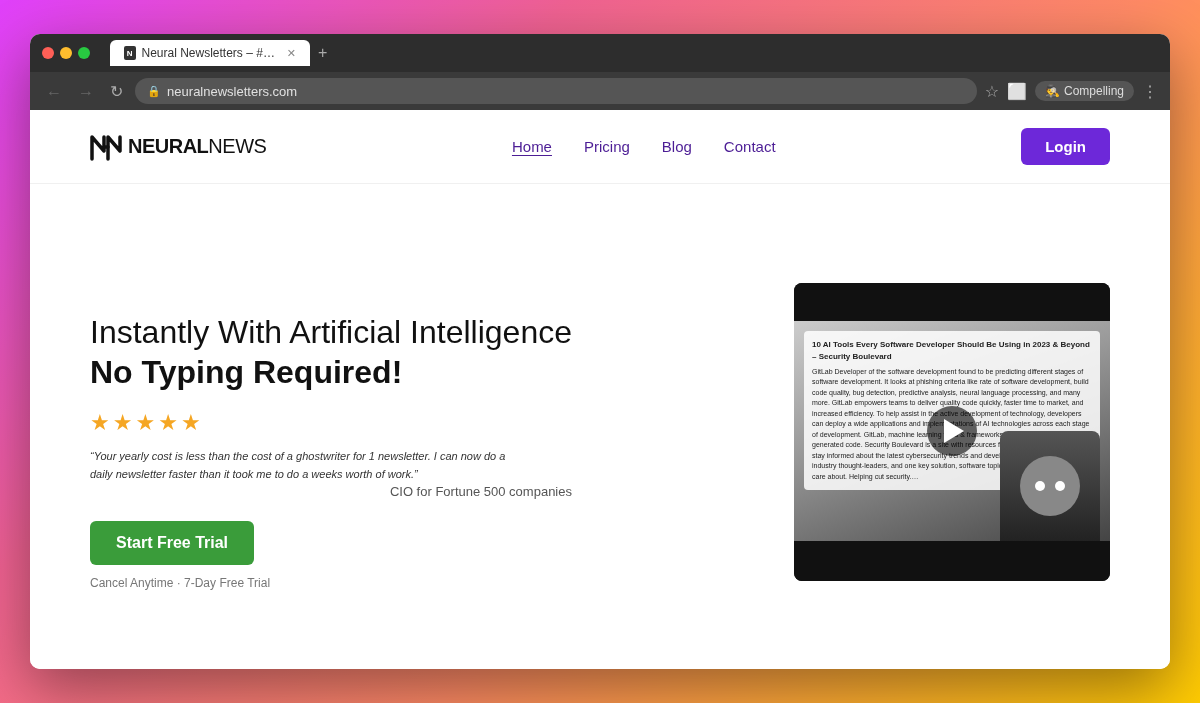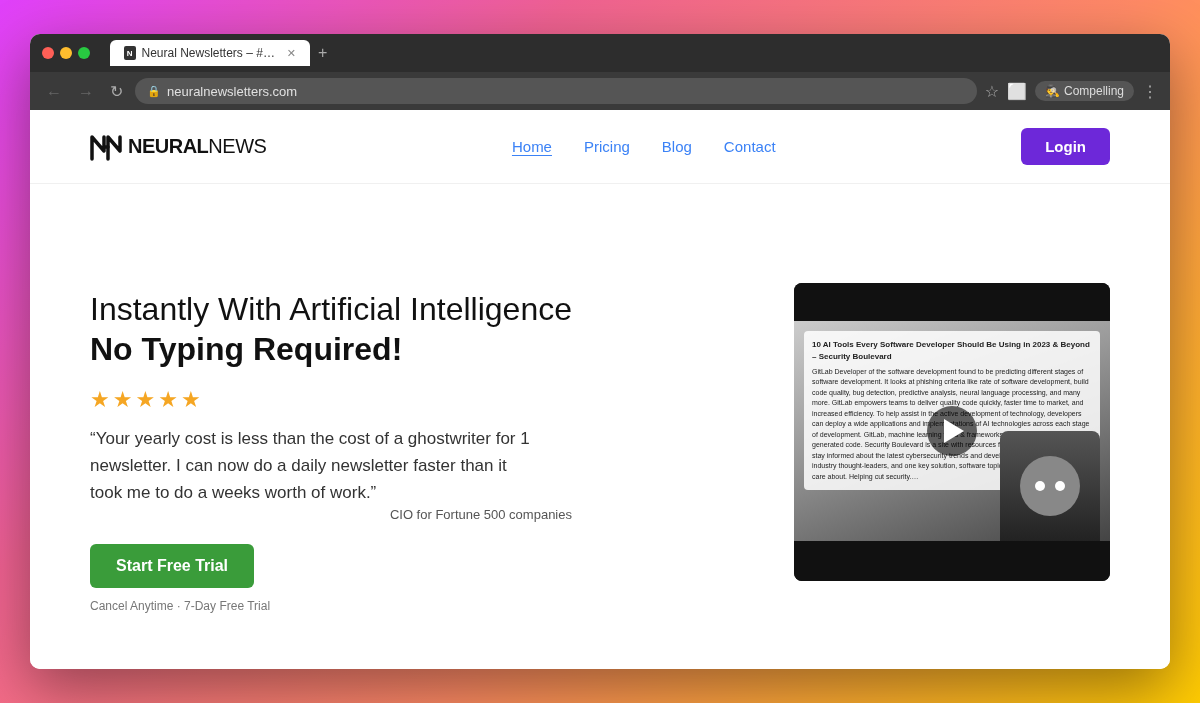--- a/index.html
+++ b/index.html
@@ -210,21 +210,21 @@
 
     .nav-links {
       display: flex;
       align-items: center;
       gap: 32px;
       list-style: none;
     }
 
     .nav-links a {
       font-size: 15px;
-      color: #3b82f6;
+      color: #4c1d95;
       text-decoration: none;
     }
 
     .nav-links a.active {
       text-decoration: underline;
       text-underline-offset: 3px;
     }
 
     .nav-login-btn {
       background: #6d28d9;
@@ -268,22 +268,23 @@
       margin-top: 18px;
       margin-bottom: 12px;
     }
 
     .star {
       color: #f5a623;
       font-size: 22px;
     }
 
     .hero-testimonial {
-      font-size: 17px;
+      font-size: 11px;
       color: #333;
+      font-style: italic;
       line-height: 1.6;
       margin-bottom: 1px;
       max-width: 440px;
     }
 
     .hero-author-name {
       font-size: 14px;
       font-weight: 700;
       color: #111;
     }

